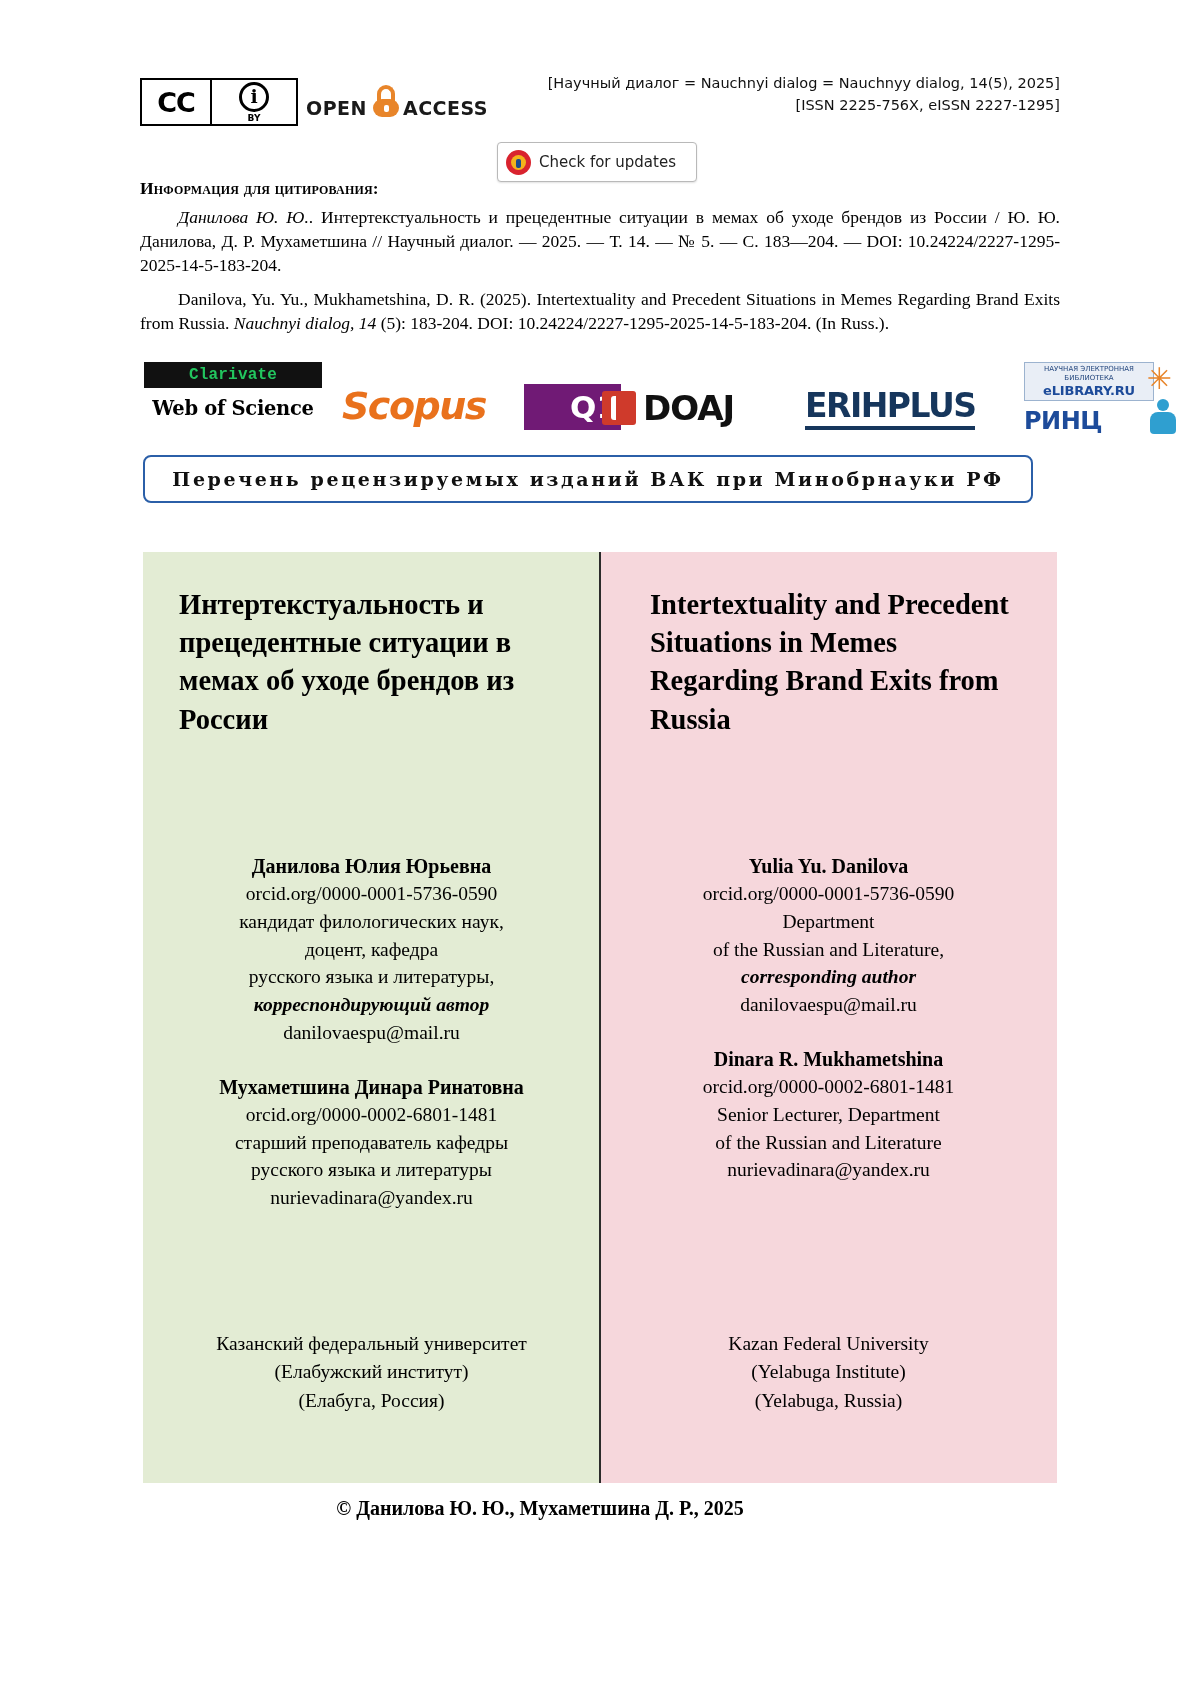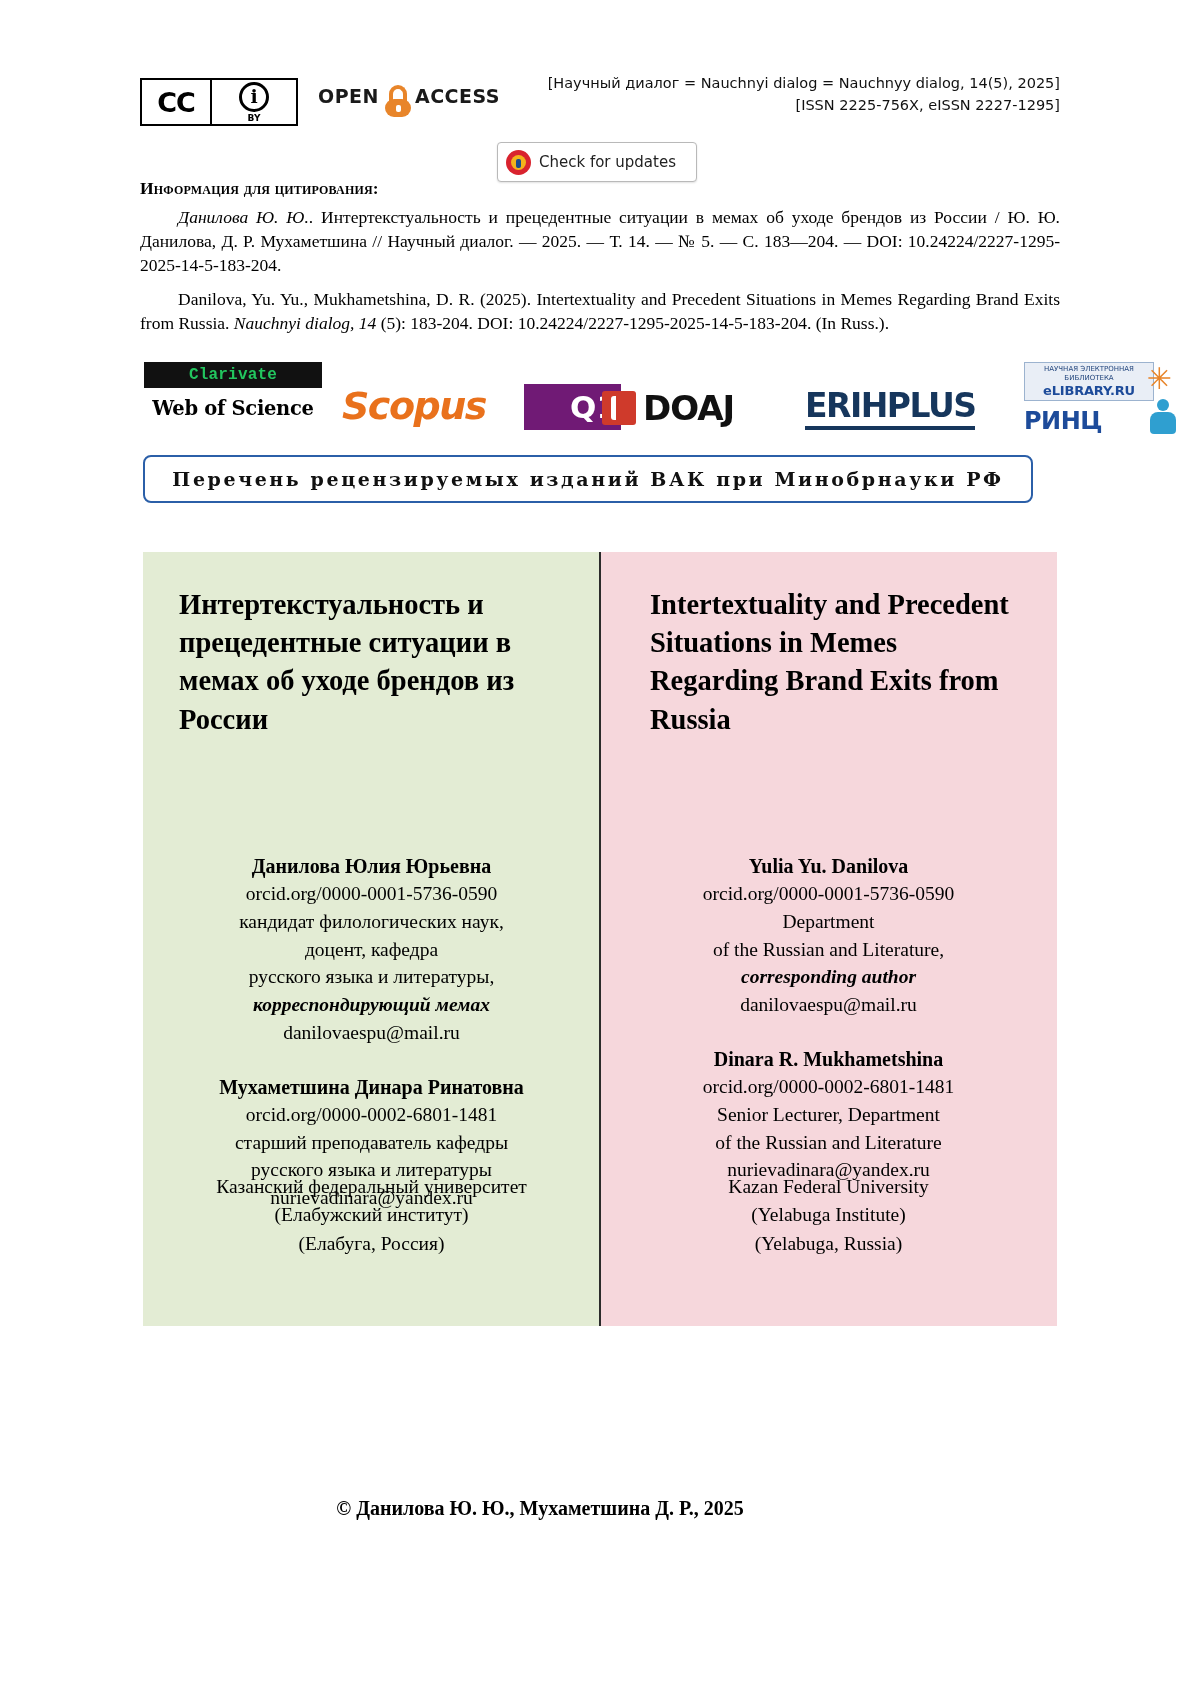--- a/index.html
+++ b/index.html
@@ -85,22 +85,22 @@
   }
   .cc-by {
     font-family: "DejaVu Sans", sans-serif;
     font-size: 9px;
     font-weight: bold;
     line-height: 1;
     margin-top: 2px;
   }
   .oa-logo {
     display: flex;
-    align-items: flex-start;
-    margin-left: 20px;
+    align-items: flex-end;
+    margin-left: 8px;
     font-family: "DejaVu Sans", sans-serif;
     font-weight: bold;
     font-size: 19px;
     letter-spacing: 0.5px;
     color: #1a1a1a;
   }
   .oa-open { margin-right: 4px; }
   .oa-lock {
     width: 26px;
     height: 34px;
@@ -410,21 +410,21 @@
     letter-spacing: 2.6px;
     color: #111;
   }
 
   
   .panels {
     position: absolute;
     top: 552px;
     left: 143px;
     width: 914px;
-    height: 774px;
+    height: 931px;
     display: flex;
     justify-content: space-between;
   }
   .panel {
     width: 50%;
     box-sizing: border-box;
     padding: 34px 26px 0;
     position: relative;
   }
   .panel-ru { background: #e3ecd4; }
@@ -586,21 +586,21 @@
     <div class="panel panel-ru">
       <h1>Интертекстуальность и прецедентные ситуации в мемах об уходе брендов из России</h1>
 
       <div class="authors">
         <div class="author-block">
           <div class="author-name">Данилова Юлия Юрьевна</div>
           <div class="author-line">orcid.org/0000-0001-5736-0590</div>
           <div class="author-line">кандидат филологических наук,</div>
           <div class="author-line">доцент, кафедра</div>
           <div class="author-line">русского языка и литературы,</div>
-          <div class="author-line em">корреспондирующий мемах</div>
+          <div class="author-line em">корреспондирующий автор</div>
           <div class="author-line">danilovaespu@mail.ru</div>
         </div>
 
         <div class="author-block">
           <div class="author-name">Мухаметшина Динара Ринатовна</div>
           <div class="author-line">orcid.org/0000-0002-6801-1481</div>
           <div class="author-line">старший преподаватель кафедры</div>
           <div class="author-line">русского языка и литературы</div>
           <div class="author-line">nurievadinara@yandex.ru</div>
         </div>

